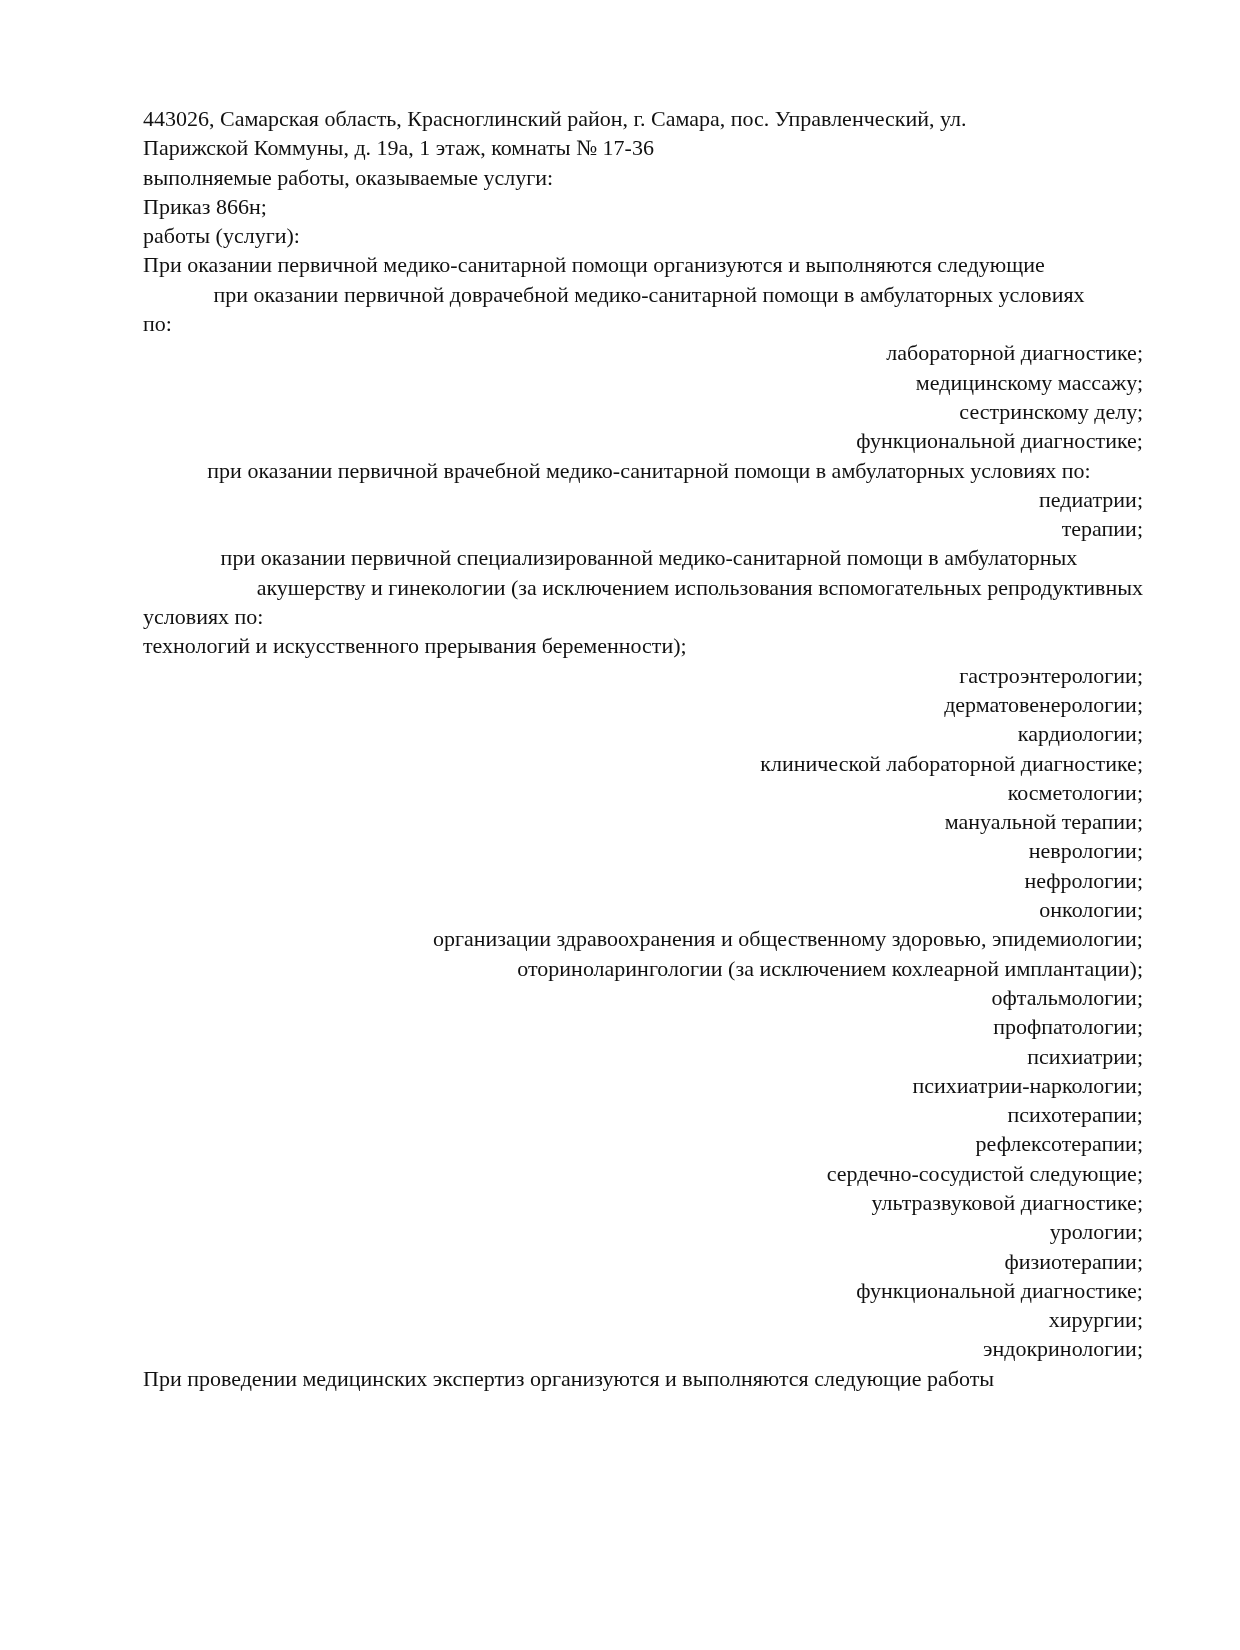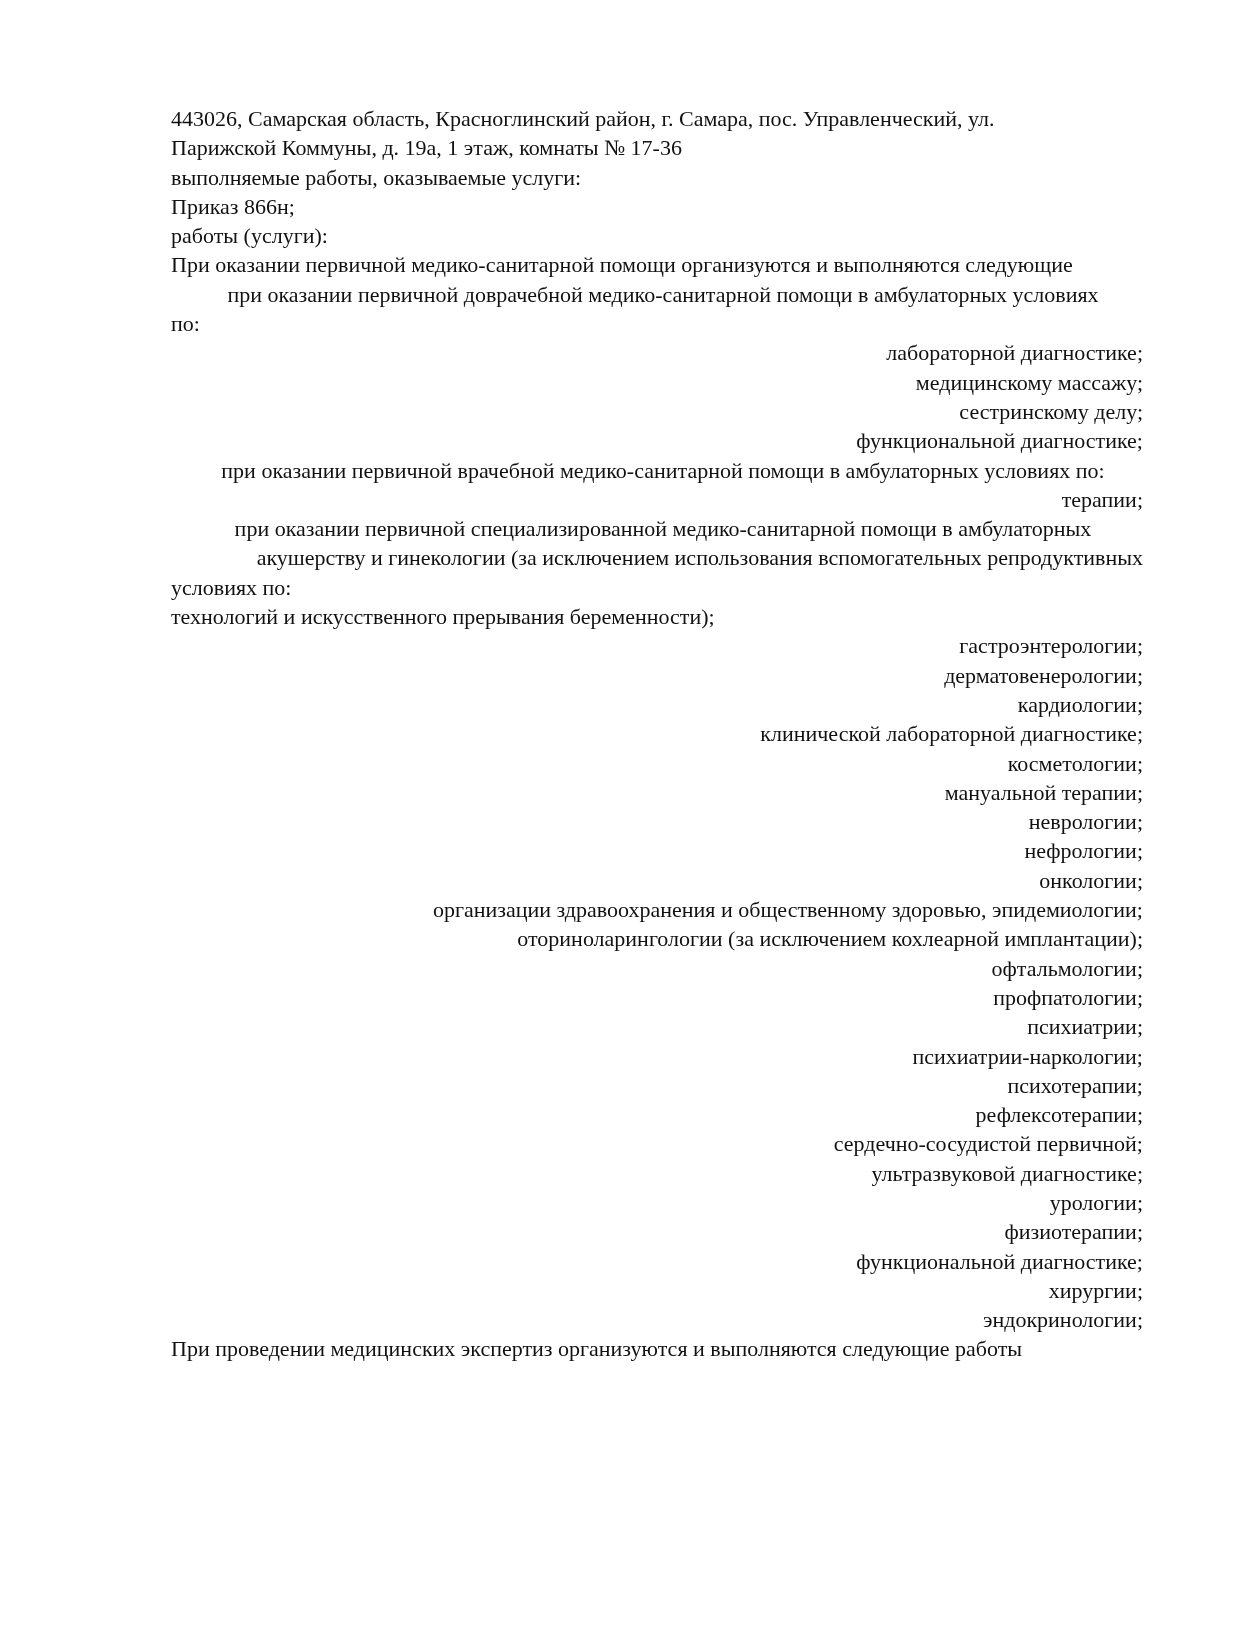--- a/index.html
+++ b/index.html
@@ -1,40 +1,41 @@
 <!DOCTYPE html>
 <html><head>
 <meta charset="utf-8">
 <style>
   html, body { margin:0; padding:0; background:#ffffff; }
   body { width:1240px; height:1650px; position:relative; overflow:hidden; }
   .page { position:absolute; left:143px; top:104px; width:1000px;
     font-family:"Liberation Serif","DejaVu Serif",serif; font-size:22px; color:#111;
     line-height:29.3px; }
-  .line { white-space:nowrap;margin-left:28px; }
+  .line { white-space:nowrap; }
   .i1 { padding-left:12px;text-align:center; }
   .i2 { padding-left:24px;text-align:right; }
 </style>
 </head>
 <body>
 
 <div class="page" id="page">
     <div class="line">443026, Самарская область, Красноглинский район, г. Самара, пос. Управленческий, ул.</div>
     <div class="line">Парижской Коммуны, д. 19а, 1 этаж, комнаты № 17-36</div>
     <div class="line">выполняемые работы, оказываемые услуги:</div>
     <div class="line">Приказ 866н;</div>
     <div class="line">работы (услуги):</div>
     <div class="line">При оказании первичной медико-санитарной помощи организуются и выполняются следующие</div>
     <div class="line i1">при оказании первичной доврачебной медико-санитарной помощи в амбулаторных условиях</div>
     <div class="line">по:</div>
     <div class="line i2">лабораторной диагностике;</div>
     <div class="line i2">медицинскому массажу;</div>
     <div class="line i2">сестринскому делу;</div>
     <div class="line i2">функциональной диагностике;</div>
     <div class="line i1">при оказании первичной врачебной медико-санитарной помощи в амбулаторных условиях по:</div>
+    <div class="line i2">педиатрии;</div>
     <div class="line i2">терапии;</div>
     <div class="line i1">при оказании первичной специализированной медико-санитарной помощи в амбулаторных</div>
     <div class="line i2">акушерству и гинекологии (за исключением использования вспомогательных репродуктивных</div>
     <div class="line">условиях по:</div>
     <div class="line">технологий и искусственного прерывания беременности);</div>
     <div class="line i2">гастроэнтерологии;</div>
     <div class="line i2">дерматовенерологии;</div>
     <div class="line i2">кардиологии;</div>
     <div class="line i2">клинической лабораторной диагностике;</div>
     <div class="line i2">косметологии;</div>
@@ -43,21 +44,21 @@
     <div class="line i2">нефрологии;</div>
     <div class="line i2">онкологии;</div>
     <div class="line i2">организации здравоохранения и общественному здоровью, эпидемиологии;</div>
     <div class="line i2">оториноларингологии (за исключением кохлеарной имплантации);</div>
     <div class="line i2">офтальмологии;</div>
     <div class="line i2">профпатологии;</div>
     <div class="line i2">психиатрии;</div>
     <div class="line i2">психиатрии-наркологии;</div>
     <div class="line i2">психотерапии;</div>
     <div class="line i2">рефлексотерапии;</div>
-    <div class="line i2">сердечно-сосудистой первичной;</div>
+    <div class="line i2">сердечно-сосудистой следующие;</div>
     <div class="line i2">ультразвуковой диагностике;</div>
     <div class="line i2">урологии;</div>
     <div class="line i2">физиотерапии;</div>
     <div class="line i2">функциональной диагностике;</div>
     <div class="line i2">хирургии;</div>
     <div class="line i2">эндокринологии;</div>
     <div class="line">При проведении медицинских экспертиз организуются и выполняются следующие работы</div>
   </div>
 
 </body></html>

